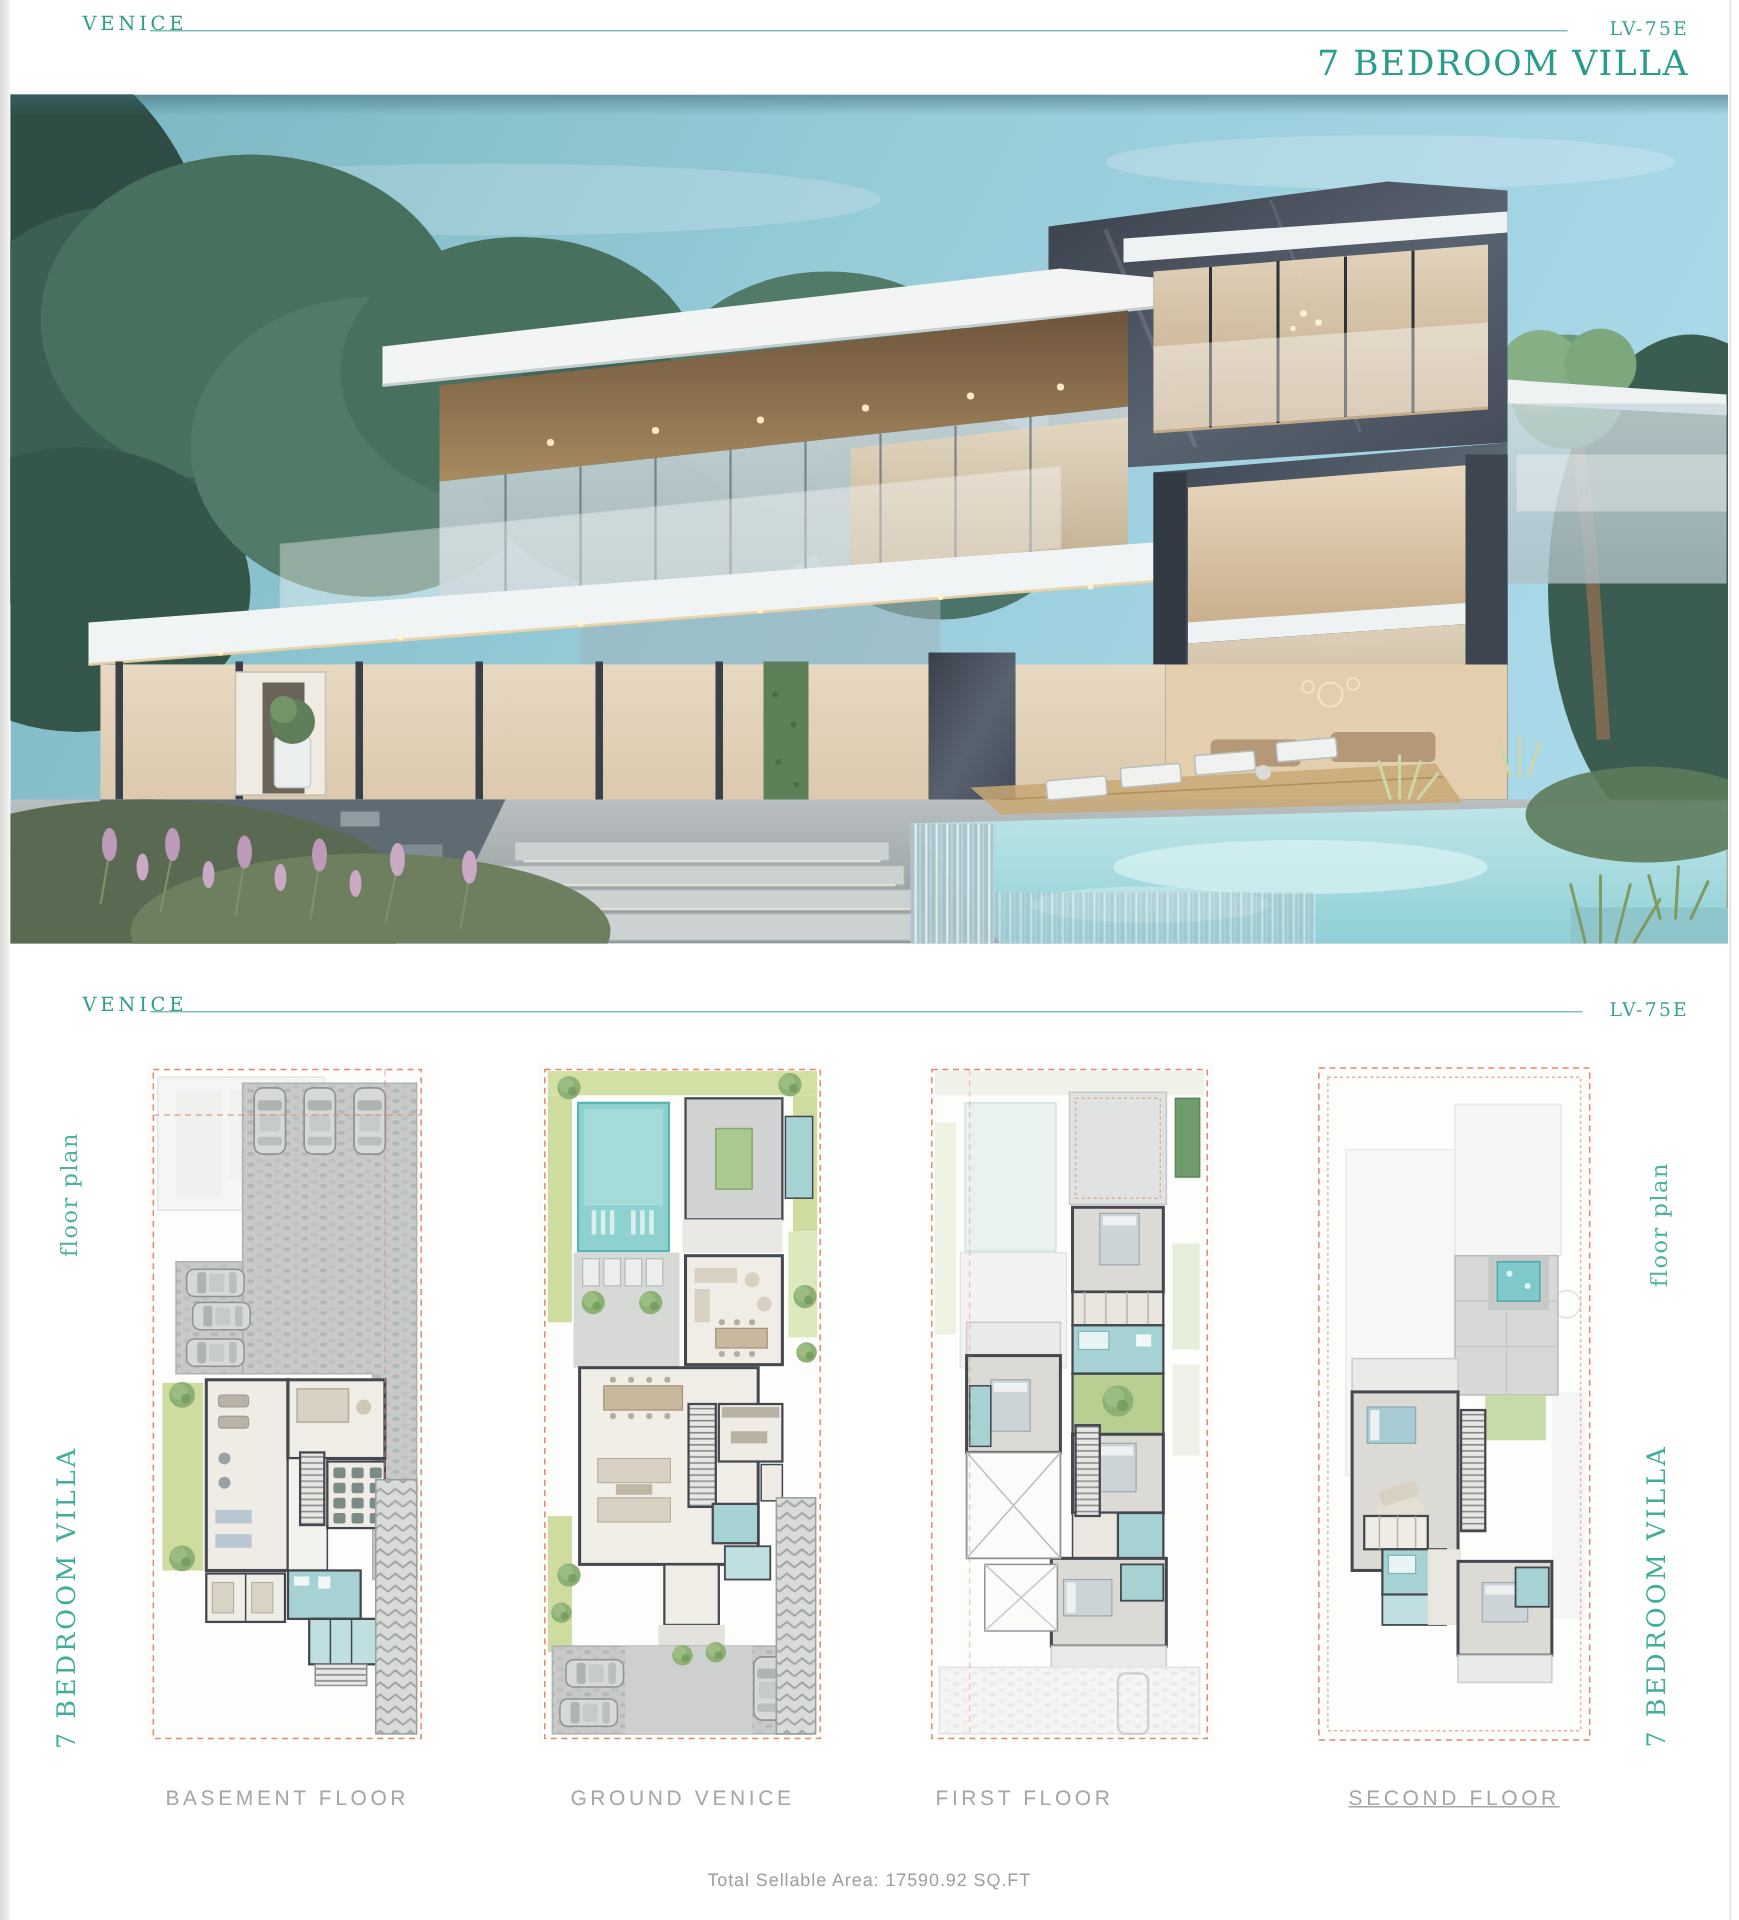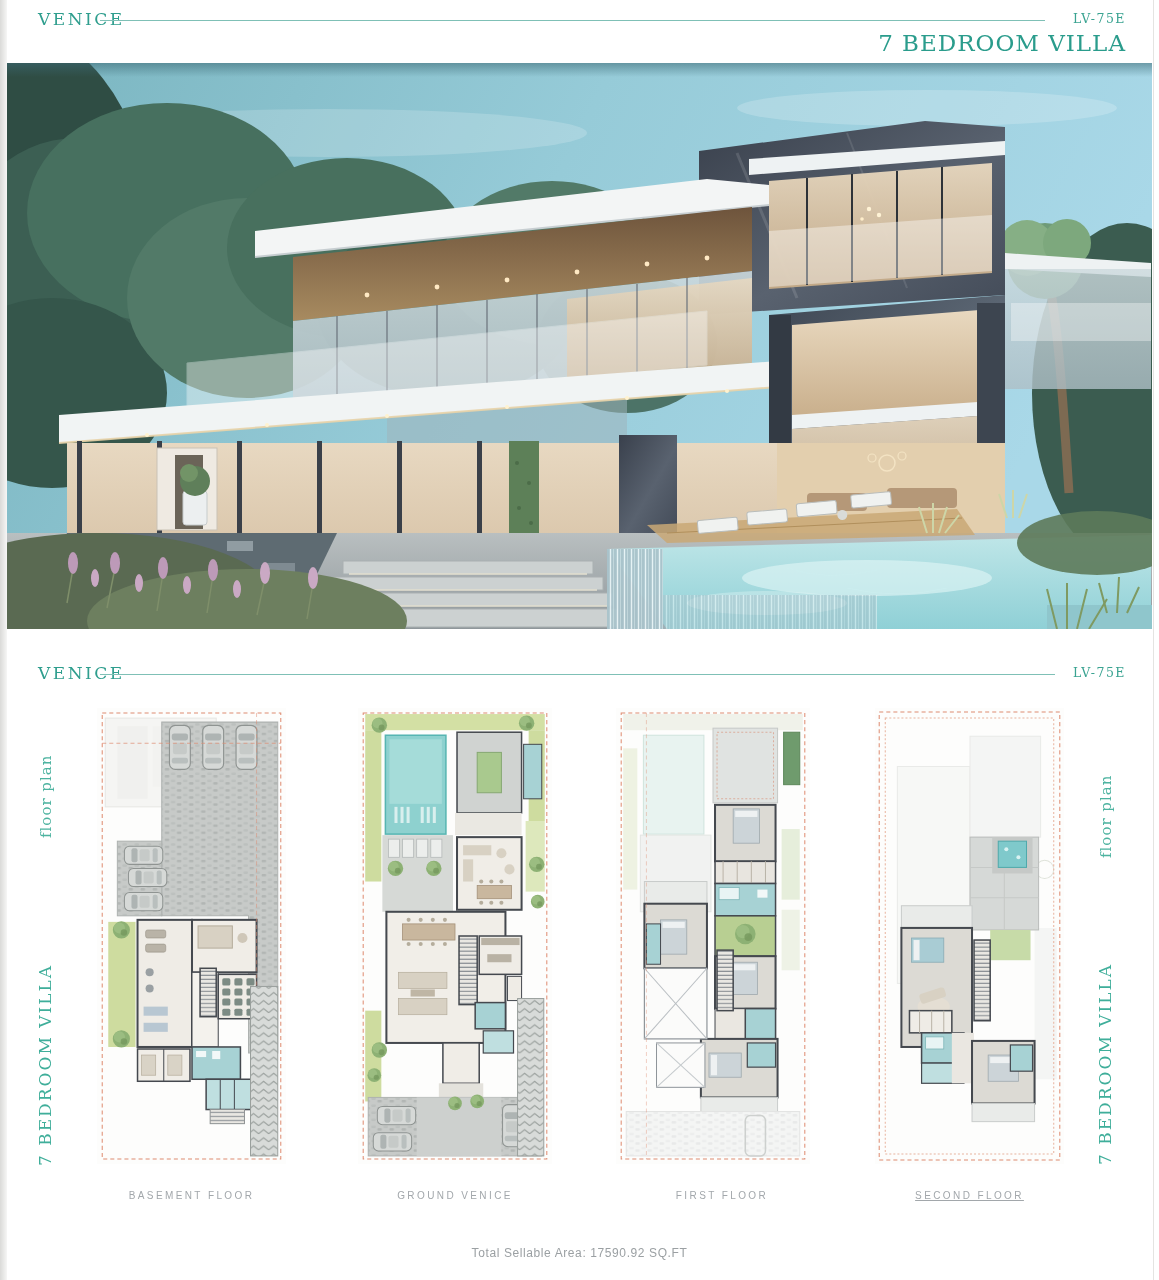--- a/index.html
+++ b/index.html
@@ -2,43 +2,43 @@
 <html><head>
 <meta charset="utf-8">
 <style>
   html,body{margin:0;padding:0;background:#fff;}
   .page{position:relative;width:1159px;height:1280px;background:#ffffff;
         font-family:"Liberation Sans",sans-serif;overflow:hidden;}
   .edge-left{position:absolute;left:0;top:0;width:7px;height:100%;
         background:linear-gradient(90deg,#dadad8,#f6f6f5);}
   .edge-right{position:absolute;right:5px;top:0;width:1px;height:100%;background:#e4e4e2;}
   .brand{position:absolute;color:#2f9e8e;font-family:"DejaVu Serif",serif;
-        letter-spacing:2.5px;font-size:17px;font-weight:500;}
+        letter-spacing:2.5px;font-size:13px;font-weight:500;margin-left:17px;}
   .unit{position:absolute;color:#3aa391;font-family:"DejaVu Serif",serif;
         letter-spacing:1.5px;font-size:12.5px;margin-left:36px;}
   .hline{position:absolute;height:1px;background:#7fc0b6;}
   .title{position:absolute;right:33px;top:30px;color:#2a9c8c;
         font-family:"DejaVu Serif",serif;letter-spacing:1px;font-size:23px;}
   .vtext{position:absolute;writing-mode:vertical-rl;transform:rotate(180deg);
         font-family:"DejaVu Serif",serif;display:flex;align-items:center;justify-content:center;}
   .vsmall{font-size:15px;letter-spacing:1px;color:#4db3a0;}
   .vbig{font-size:17px;letter-spacing:2px;color:#3fae9a;}
-  .plan-label{position:absolute;top:1190px;font-size:10px;letter-spacing:2.4px;
+  .plan-label{position:absolute;top:1190px;font-size:14px;letter-spacing:2.4px;
         color:#a2a7ab;text-align:center;font-weight:500;}
   .footer{position:absolute;top:1246px;left:0;width:100%;text-align:center;
         font-size:12px;color:#9ba0a3;letter-spacing:.6px;}
   .hero{position:absolute;left:7px;top:63px;width:1145px;height:566px;}
   svg.plan{position:absolute;top:708px;height:456px;}
   #plan1{left:97px;width:189px;}
   #plan2{left:357px;width:196px;}
   #plan3{left:615px;width:196px;}
   #plan4{left:875px;width:189px;}
   #label1{left:97px;width:189px;}
   #label2{left:357px;width:196px;}
-  #label3{left:624px;width:196px;}
+  #label3{left:585px;width:196px;}
   #label4{left:875px;width:189px;text-decoration:underline;}
 </style>
 </head>
 <body>
 
 <div class="page">
   <div class="edge-left"></div>
   <div class="edge-right"></div>
 
   <svg width="0" height="0" style="position:absolute" aria-hidden="true">

